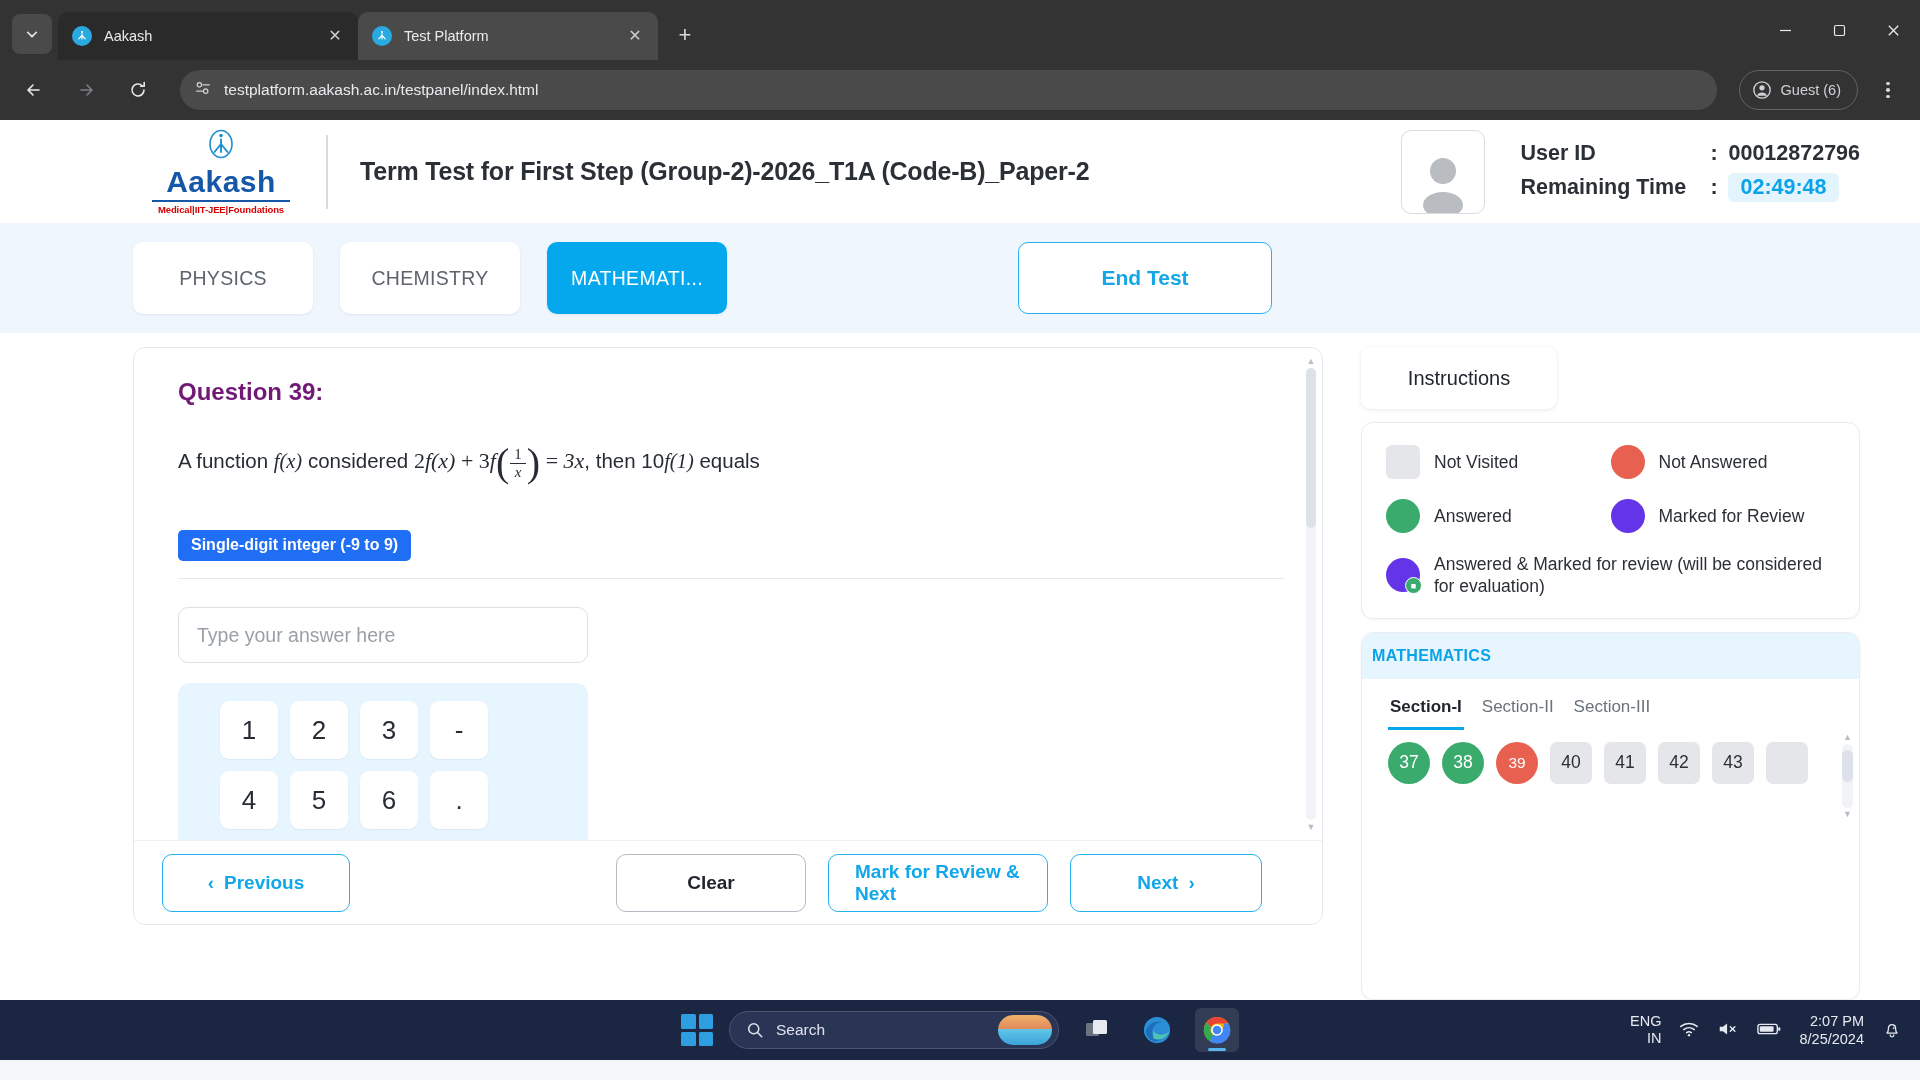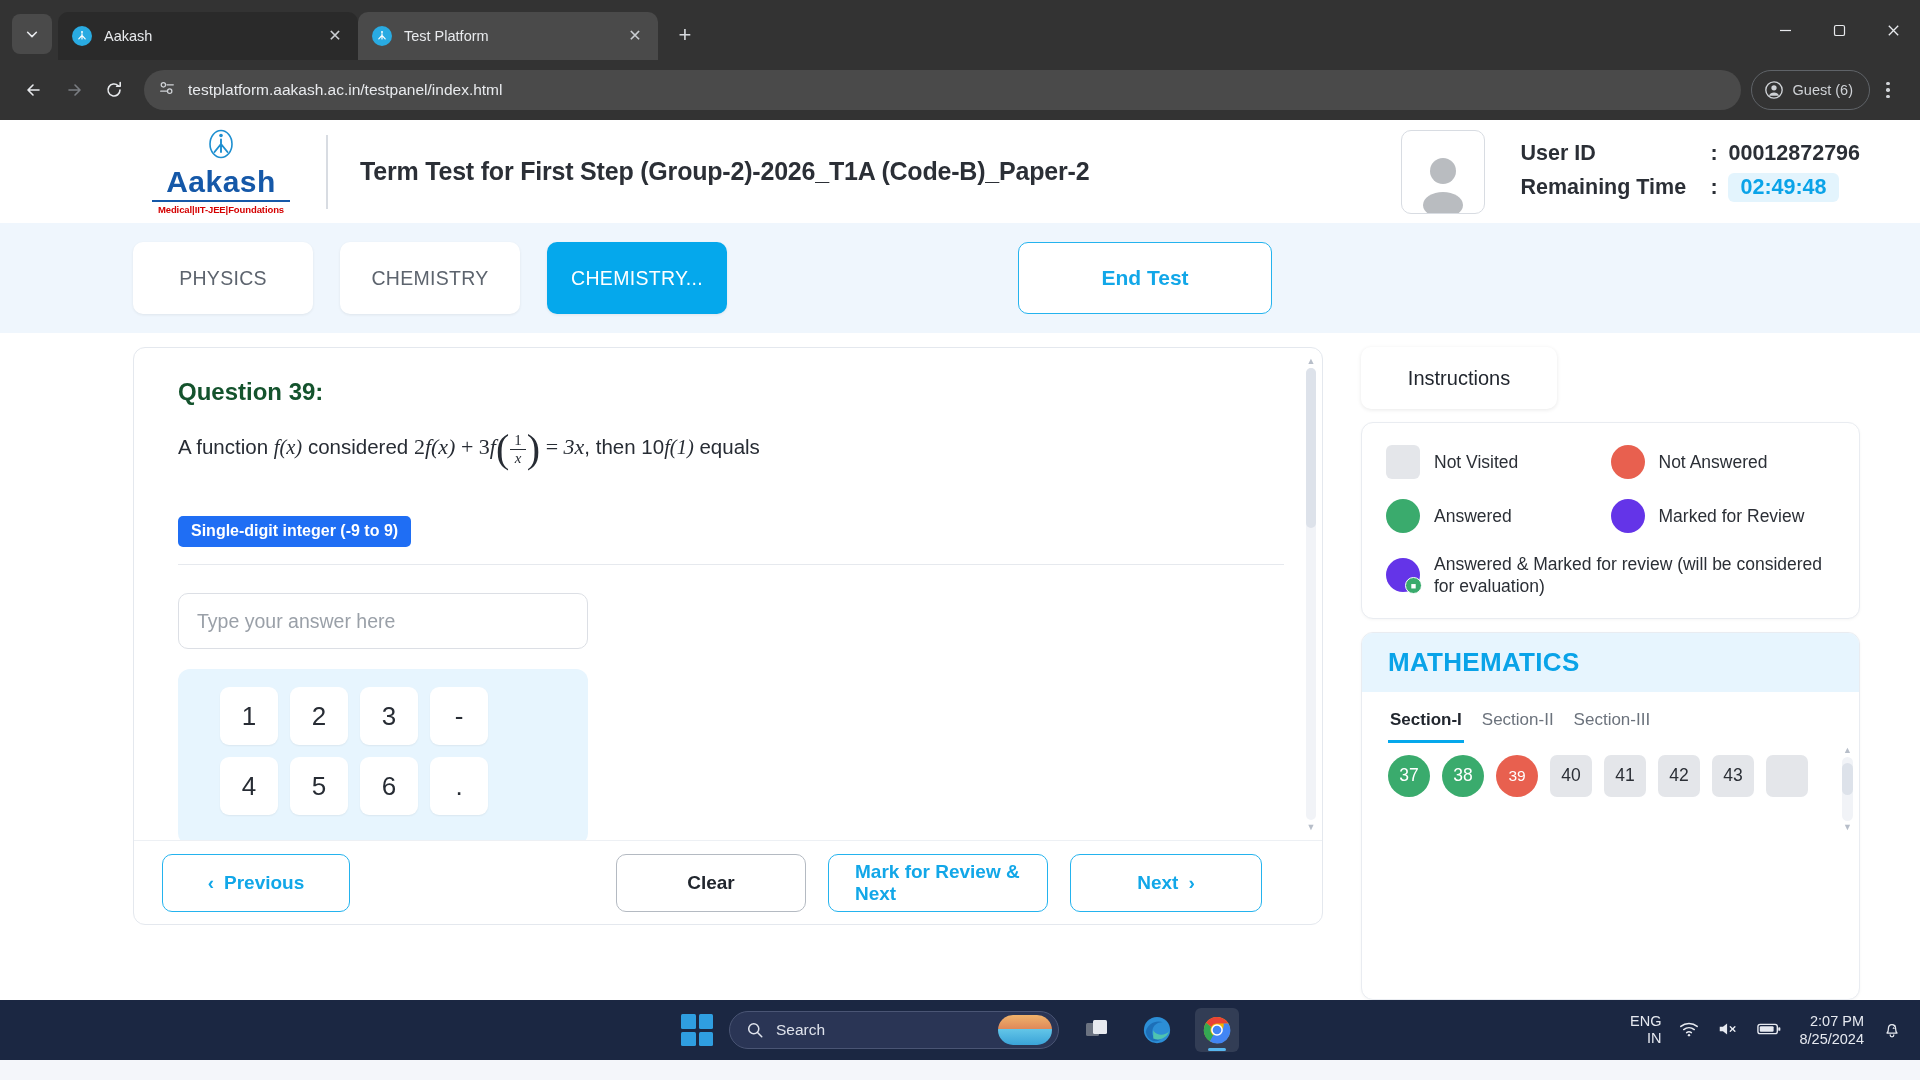--- a/index.html
+++ b/index.html
@@ -54,21 +54,21 @@
     display: flex; align-items: center;
   }
   .win-btn {
     width: 54px; height: 60px; display: flex;
     align-items: center; justify-content: center;
     color: #e8eaed; font-size: 15px;
   }
 
   .toolbar {
     height: 60px; background: #333333; display: flex;
-    align-items: center; padding: 0 14px; gap: 0;
+    align-items: center; padding: 0 14px; gap: 12px;
   }
   .tb-icon {
     width: 40px; height: 40px; border-radius: 50%;
     display: flex; align-items: center; justify-content: center;
     color: #e8eaed; flex: 0 0 auto;
   }
   .tb-icon.dim { color: #7a7d82; }
   .omnibox {
     flex: 1; height: 40px; background: #4a4a4a; border-radius: 20px;
     display: flex; align-items: center; padding: 0 14px; margin: 0 10px;
@@ -146,21 +146,21 @@
 
   .body-area { display: flex; padding: 14px 60px 0 133px; gap: 38px; background: #fff; height: 667px; }
 
   
   .q-card {
     flex: 0 0 1190px; background: #fff; border: 1px solid #e4e8ee;
     border-radius: 12px; display: flex; flex-direction: column;
     height: 578px; overflow: hidden;
   }
   .q-scroll { flex: 1; position: relative; padding: 30px 38px 0 44px; overflow: hidden; }
-  .q-title { font-size: 24px; font-weight: bold; color: #14532d; margin-bottom: 16px; }
+  .q-title { font-size: 24px; font-weight: bold; color: #701a75; margin-bottom: 30px; }
   .q-text { font-size: 20.5px; color: #272c34; line-height: 1.35; }
   .q-text .mi { font-family: "Liberation Serif", serif; font-style: italic; }
   .frm { font-family: "Liberation Serif", serif; font-size: 22px; vertical-align: middle; }
   .frac { display: inline-block; vertical-align: middle; text-align: center; font-size: 15px; line-height: 1.08; margin: 0 1px; }
   .frac .num { border-bottom: 1.3px solid #272c34; padding: 0 4px; display: block; }
   .frac .den { padding: 0 4px; display: block; font-style: italic; }
   .paren { font-size: 40px; font-family: "Liberation Serif", serif; vertical-align: middle; font-weight: 300; }
   .badge {
     display: inline-block; background: #1f6ef4; color: #fff;
     font-size: 16px; font-weight: bold; border-radius: 5px;
@@ -235,21 +235,21 @@
     border-radius: 50%; background: #3aab6d; border: 1.5px solid #fff;
     display: flex; align-items: center; justify-content: center;
     color: #fff; font-size: 9px;
   }
 
   .palette {
     background: #fff; border: 1px solid #e9ecf1; border-radius: 12px;
     overflow: hidden; box-shadow: 0 1px 3px rgba(0,0,0,.04); flex: 1;
   }
   .palette-head {
-    background: #e7f5fe; padding: 14px 26px; font-size: 26px;
+    background: #e7f5fe; padding: 14px 10px; font-size: 16px;
     font-weight: bold; color: #0aa3e8; letter-spacing: .3px;
   }
   .sections { display: flex; gap: 16px; padding: 12px 26px 0; }
   .sec { font-size: 17px; color: #6b727c; padding: 6px 2px 10px; }
   .sec.active { color: #21262e; font-weight: bold; border-bottom: 3px solid #05a8ec; }
   .qnums { display: flex; flex-wrap: wrap; gap: 12px; padding: 12px 26px 0; position: relative; }
   .qn {
     width: 42px; height: 42px; display: flex; align-items: center;
     justify-content: center; font-size: 17.5px; color: #2b2f36;
   }
@@ -431,21 +431,21 @@
           <span class="timer-pill">02:49:48</span>
         </div>
       </div>
     </div>
   </div>
 
   <div class="subject-bar">
     <div class="subject-tabs">
       <div class="sub-tab">PHYSICS</div>
       <div class="sub-tab">CHEMISTRY</div>
-      <div class="sub-tab active">CHEMISTRY...</div>
+      <div class="sub-tab active">MATHEMATI...</div>
     </div>
     <div class="end-test">End Test</div>
   </div>
 
   <div class="body-area">
 
     <div class="q-card">
       <div class="q-scroll">
         <div class="q-title">Question 39:</div>
 

